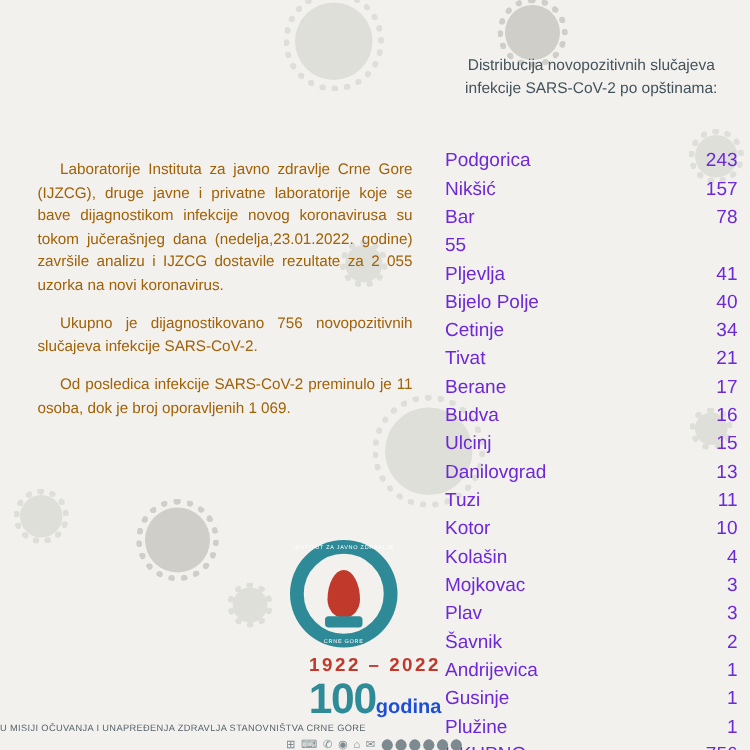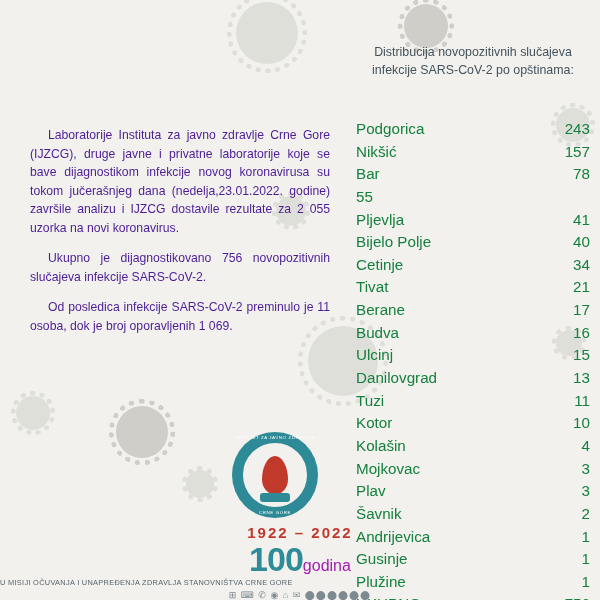--- a/index.html
+++ b/index.html
@@ -67,21 +67,21 @@
 
   
   .body-text {
     position: absolute;
     left: 30px;
     top: 126px;
     width: 300px;
     font-size: 12.2px;
     line-height: 1.52;
     text-align: justify;
-    color: #4c1d95;
+    color: #a16207;
   }
   .body-text p { margin: 0 0 12px 0; text-indent: 18px; }
 
   
   .right-head {
     position: absolute;
     left: 356px;
     top: 44px;
     width: 234px;
     text-align: center;
@@ -95,21 +95,21 @@
     left: 356px;
     top: 118px;
     width: 234px;
   }
   .row {
     display: flex;
     justify-content: space-between;
     align-items: flex-start;
     font-size: 15.2px;
     line-height: 1.49;
-    color: #15803d;
+    color: #6d28d9;
   }
   .row .name { white-space: nowrap; }
   .row .val  { white-space: nowrap; }
   .row.total { font-weight: normal; }
 
   
   .logo {
     position: absolute;
     left: 232px;
     top: 432px;
@@ -178,22 +178,22 @@
     left: 0; right: 0;
     top: 540px;
     text-align: center;
     color: #2f8b97;
     font-size: 34px;
     font-weight: bold;
     letter-spacing: -1px;
   }
   .anniv-100 .godina {
     font-size: 16px;
-    font-weight: normal;
-    color: #a21caf;
+    font-weight: bold;
+    color: #1d4ed8;
     letter-spacing: 0;
   }
   .mission {
     position: absolute;
     left: 0; right: 0;
     top: 578px;
     text-align: left;
     font-size: 7.4px;
     letter-spacing: .3px;
     color: #55646c;

